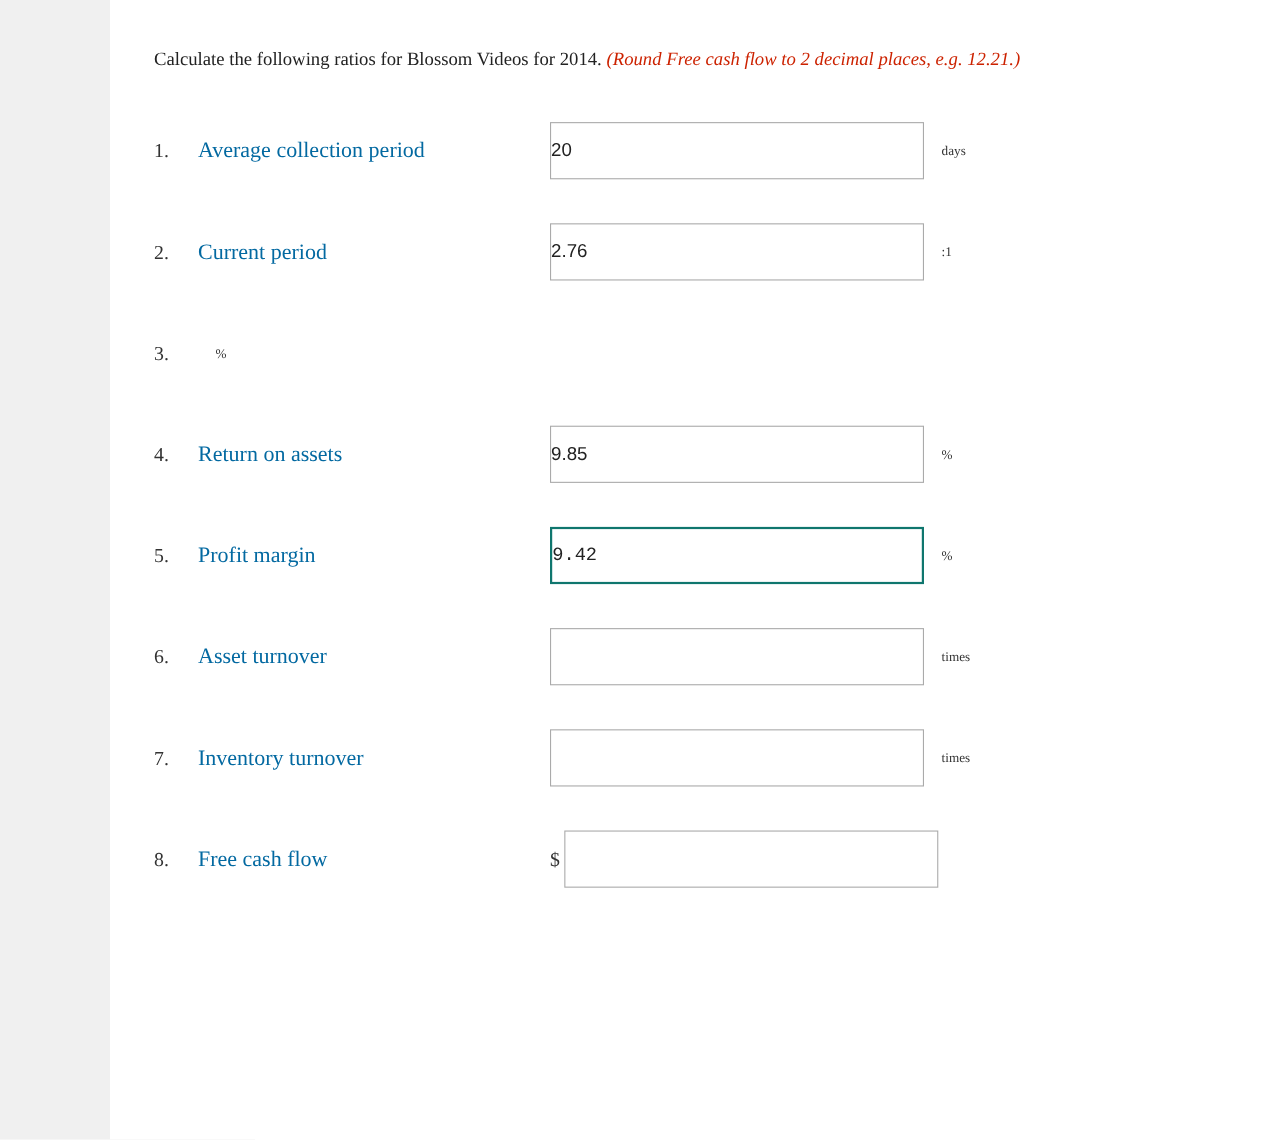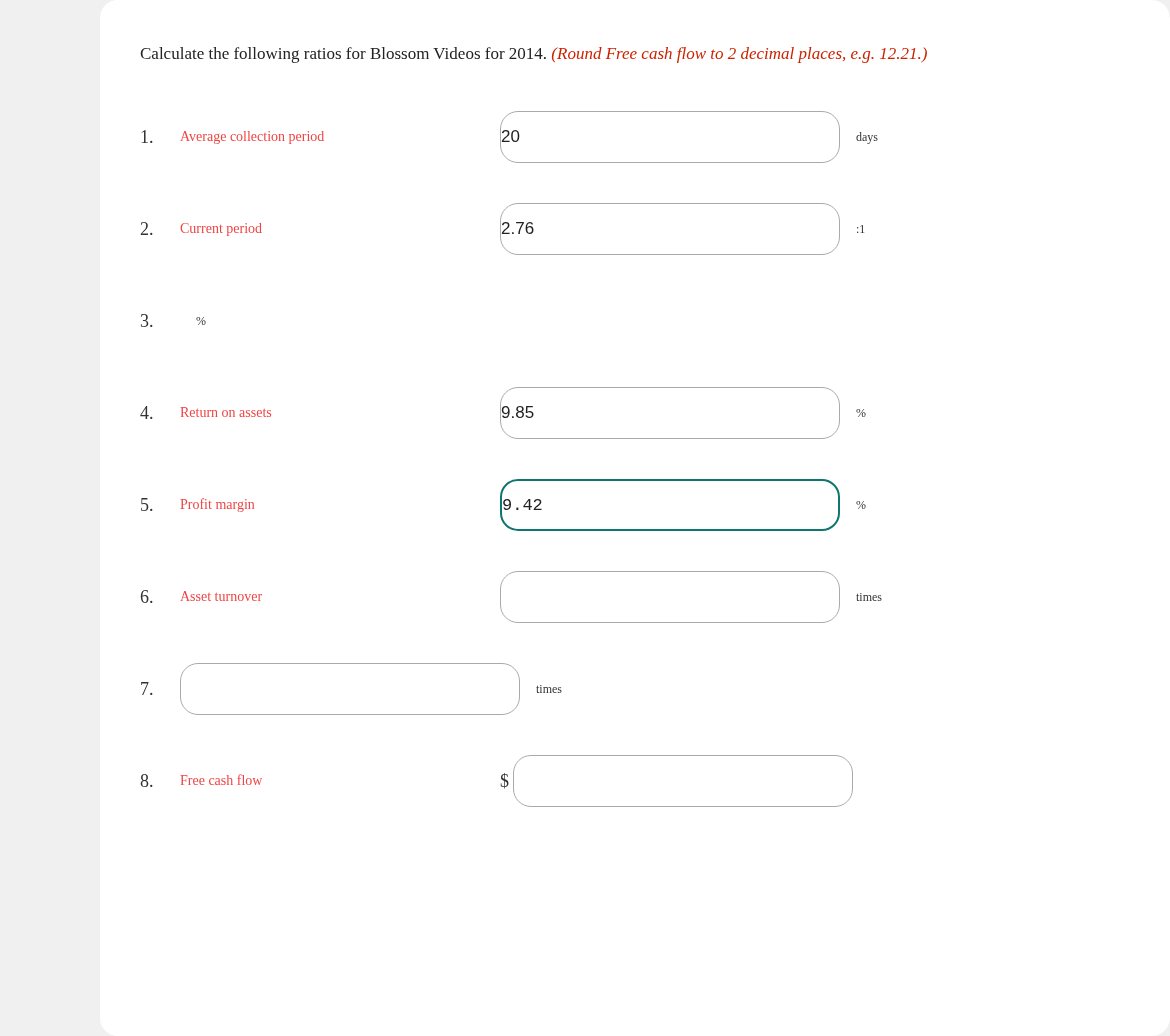--- a/index.html
+++ b/index.html
@@ -1,19 +1,18 @@
 <!DOCTYPE html>
 <html><head>
   <meta charset="utf-8">
   <style>
     * {
       box-sizing: border-box;
       margin: 0;
       padding: 0;
-      border-radius: 18px;
     }
 
     body {
       background-color: #f0f0f0;
       font-family: Georgia, 'Times New Roman', serif;
       font-size: 18px;
       color: #222;
       min-height: 1036px;
       width: 1170px;
     }
@@ -53,22 +52,22 @@
 
     .ratio-number {
       width: 40px;
       font-size: 18px;
       color: #333;
       flex-shrink: 0;
     }
 
     .ratio-label {
       width: 320px;
-      font-size: 14px;
-      color: #ef4444;
+      font-size: 20px;
+      color: #0369a1;
       flex-shrink: 0;
     }
 
     .ratio-input {
       width: 340px;
       height: 52px;
       border: 1px solid #aaa;
       background-color: #fff;
       font-size: 17px;
       padding-right: 12px;
@@ -133,20 +132,21 @@
         <span class="ratio-unit">%</span>
       </li>
       <li class="ratio-item">
         <span class="ratio-number">6.</span>
         <span class="ratio-label">Asset turnover</span>
         <input type="text" class="ratio-input" style="">
         <span class="ratio-unit">times</span>
       </li>
       <li class="ratio-item">
         <span class="ratio-number">7.</span>
+        <span class="ratio-label">Inventory turnover</span>
         <input type="text" class="ratio-input" style="">
         <span class="ratio-unit">times</span>
       </li>
       <li class="ratio-item">
         <span class="ratio-number">8.</span>
         <span class="ratio-label">Free cash flow</span>
         <span class="dollar-sign">$</span>
         <input type="text" class="ratio-input" style="">
       </li>
     </ul>

